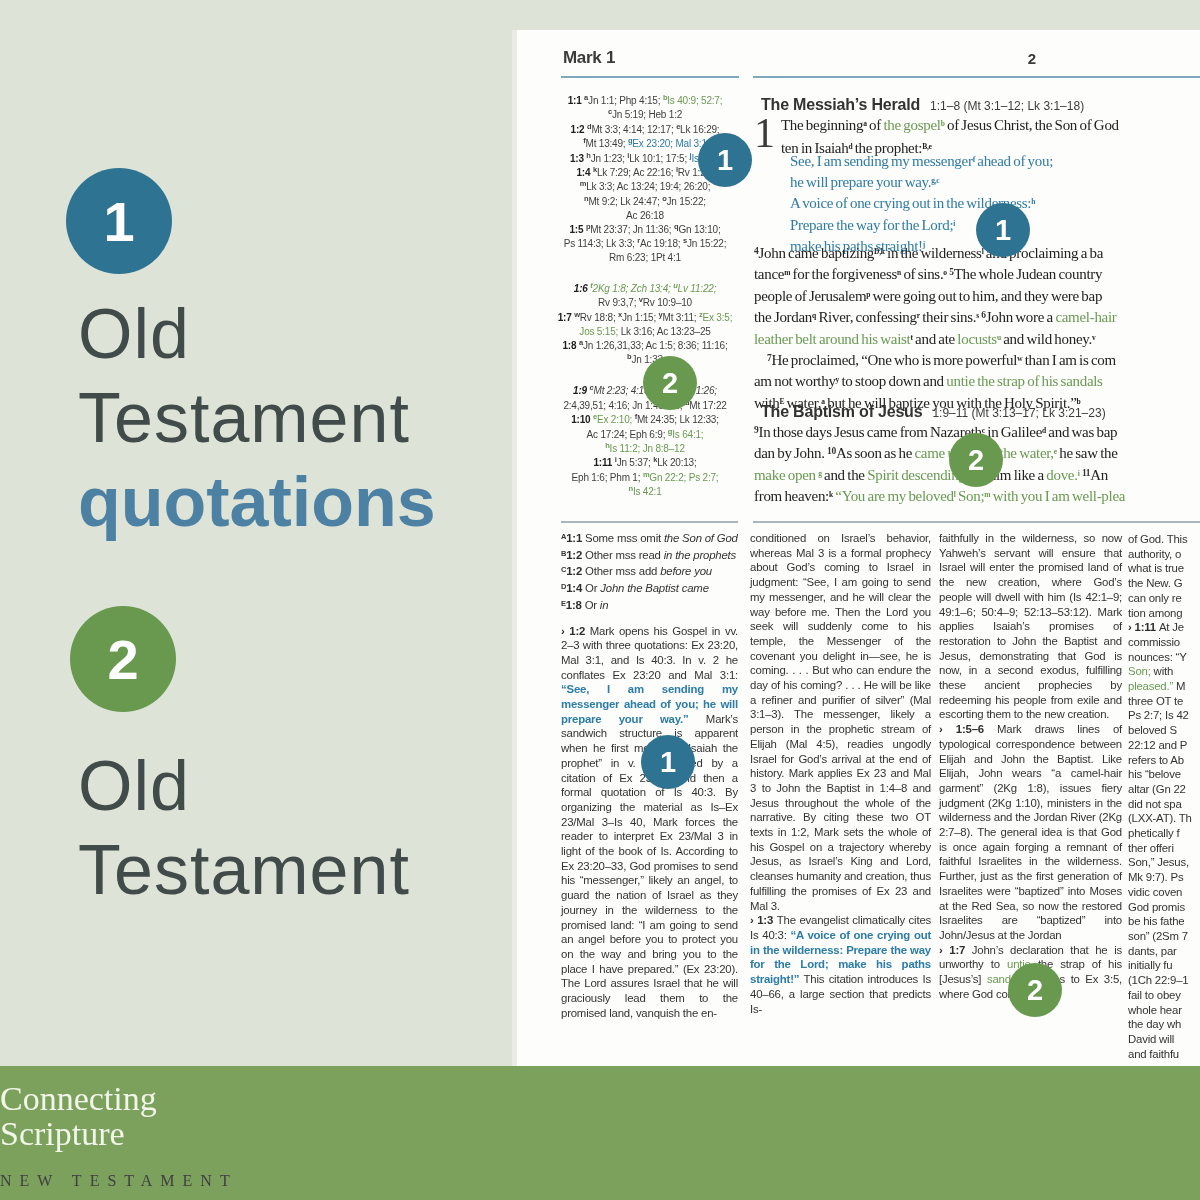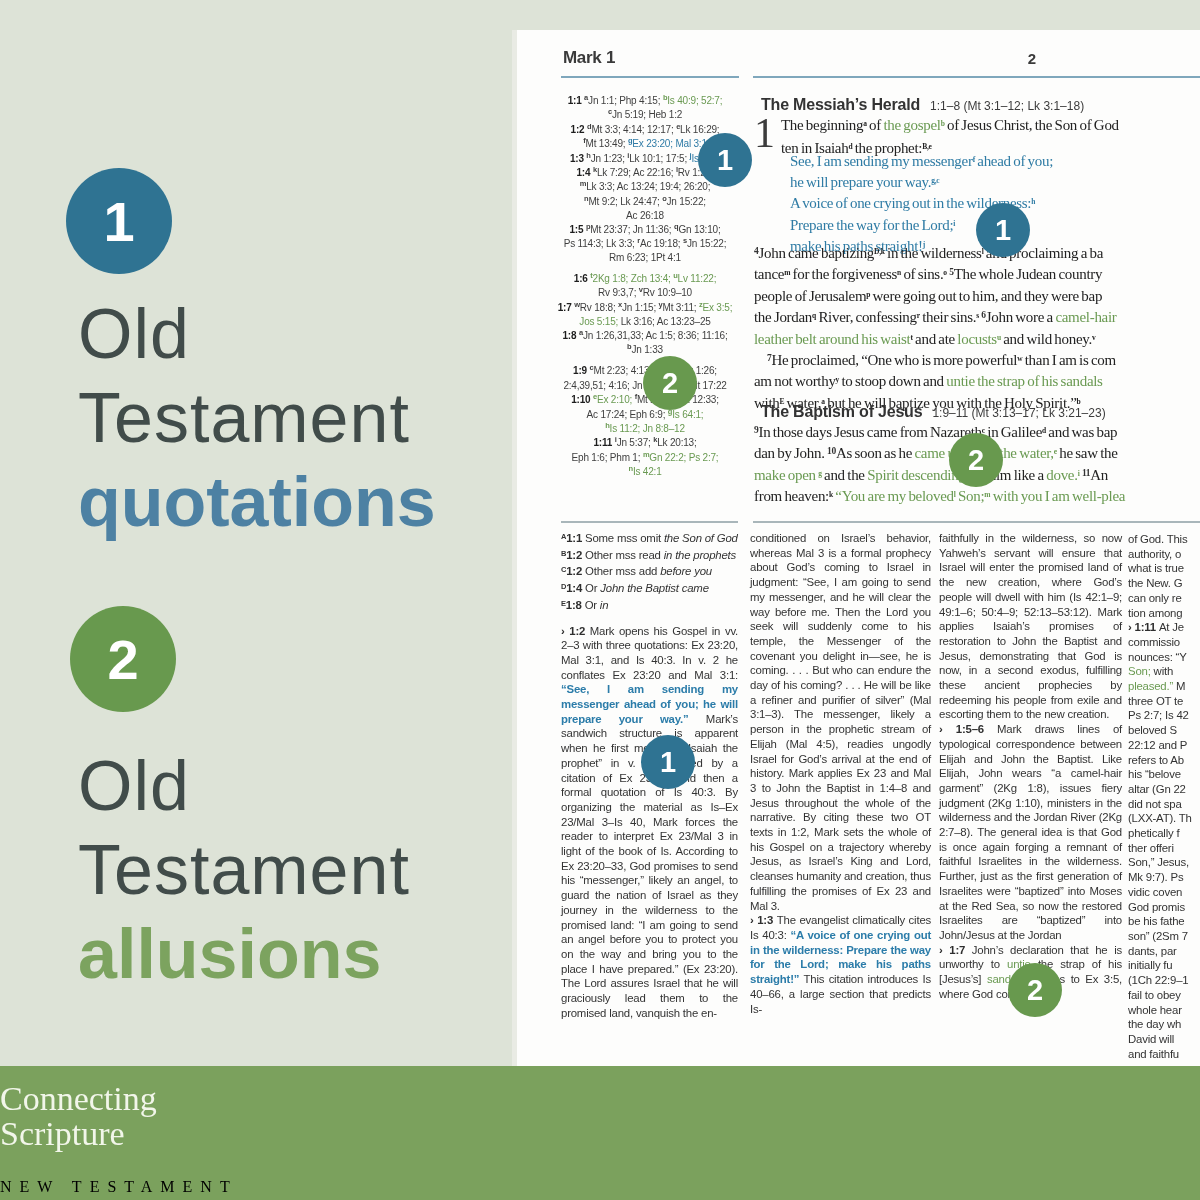--- a/index.html
+++ b/index.html
@@ -21,21 +21,21 @@
   .page{position:absolute;left:512px;top:30px;width:688px;height:1143px;background:#fdfdfc;overflow:hidden;}
   .page-edge{position:absolute;left:0;top:0;width:5px;height:1036px;background:#e9ebe4;}
   .ph-title{position:absolute;left:51px;top:18px;font-size:17px;font-weight:700;color:#3a3a3a;letter-spacing:-0.3px;}
   .ph-num{position:absolute;left:505px;top:20px;width:30px;text-align:center;font-size:15px;font-weight:700;color:#3a3a3a;}
   .hrule{position:absolute;height:2px;background:#7fa7bc;}
   .grule{position:absolute;height:2px;background:#a9b6ba;}
   
   .xrefs{position:absolute;left:40px;top:64px;width:186px;font-size:10px;line-height:13.4px;color:#3f3f3f;
          text-align:center;letter-spacing:-0.2px;font-weight:500;}
   .xline{white-space:nowrap;overflow:hidden;}
-  .gap{margin-top:7px;}
+  .gap{margin-top:17px;font-style:italic;}
   .vn{font-weight:700;color:#1d1d1d;}
   .g{color:#6a9a52;}
   .bl{color:#2f7ba6;}
   .blb{color:#2b7ca9;font-weight:700;}
   .b{font-weight:700;color:#2e2e2e;}
   .it{font-style:italic;}
   .s,.sg,.sb,.fs,.sp,.vnum{font-size:7.5px;position:relative;top:-4px;font-weight:600;}
   .sg{color:#6a9a52;} .sb{color:#2f7ba6;} .fs{font-weight:700;top:-3px;}
   .vnum{font-weight:700;color:#333;font-size:9.5px;}
   
@@ -64,21 +64,21 @@
   
   .badge{position:absolute;width:54px;height:54px;border-radius:50%;display:flex;align-items:center;justify-content:center;
          color:#fff;font-size:29px;font-weight:700;z-index:5;}
   .badge[data-color="teal"]{background:#2f7392;}
   .badge[data-color="green"]{background:#68994e;}
   .b1{left:698px;top:133px;} .b2{left:976px;top:203px;} .b3{left:643px;top:356px;}
   .b4{left:949px;top:433px;} .b5{left:641px;top:735px;} .b6{left:1008px;top:963px;}
   
   .banner{position:absolute;left:0;top:1066px;width:1200px;height:134px;background:#7ba15d;text-align:left;z-index:6;}
   .banner-title{font-family:"Liberation Serif",serif;color:#f2f6ea;font-size:34px;line-height:35px;padding-top:15px;}
-  .banner-sub{font-family:"Liberation Serif",serif;color:#000000;font-size:16px;letter-spacing:8px;margin-top:27px;}
+  .banner-sub{font-family:"Liberation Serif",serif;color:#404040;font-size:16px;letter-spacing:8px;margin-top:21px;}
 </style>
 </head>
 <body>
 
 <div class="canvas">
 
   <div>
     <div class="big-circle" style="left:66px;top:168px;" data-accent="teal">
       <span>1</span>
     </div>
@@ -86,21 +86,20 @@
       <div>Old</div>
       <div>Testament</div>
       <div class="kw">quotations</div>
     </div>
     <div class="big-circle" style="left:70px;top:606px;" data-accent="green">
       <span>2</span>
     </div>
     <div class="lp-block" style="top:744px;" data-accent="green">
       <div>Old</div>
       <div>Testament</div>
-      <div class="kw">allusions</div>
     </div>
   </div>
 
   <div class="page">
     <div class="page-edge"></div>
 
     <div class="ph-title">Mark 1</div>
     <div class="ph-num">2</div>
     <div class="hrule" style="left:49px;top:46px;width:178px;"></div>
     <div class="hrule" style="left:241px;top:46px;width:447px;"></div>

